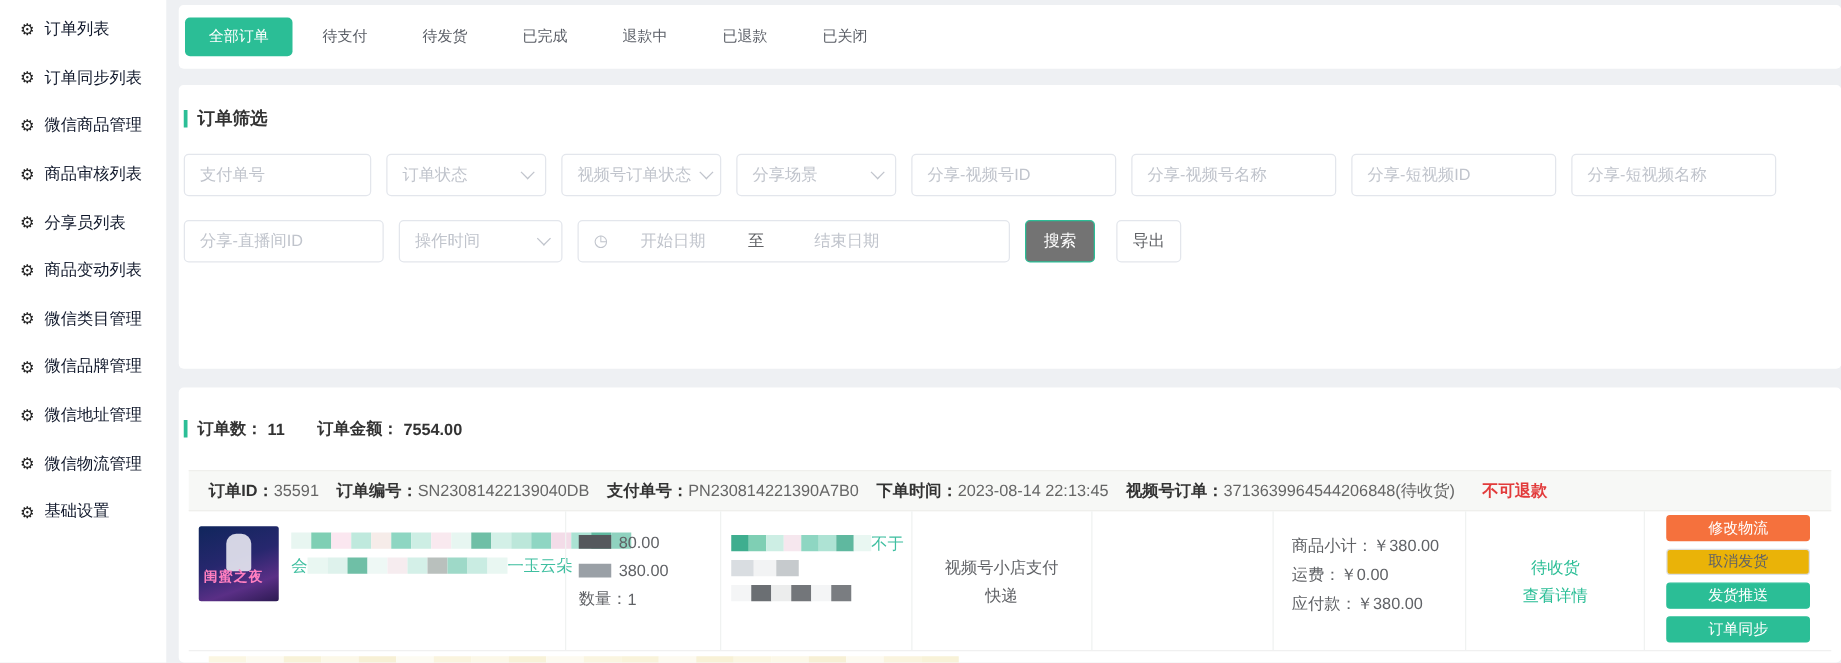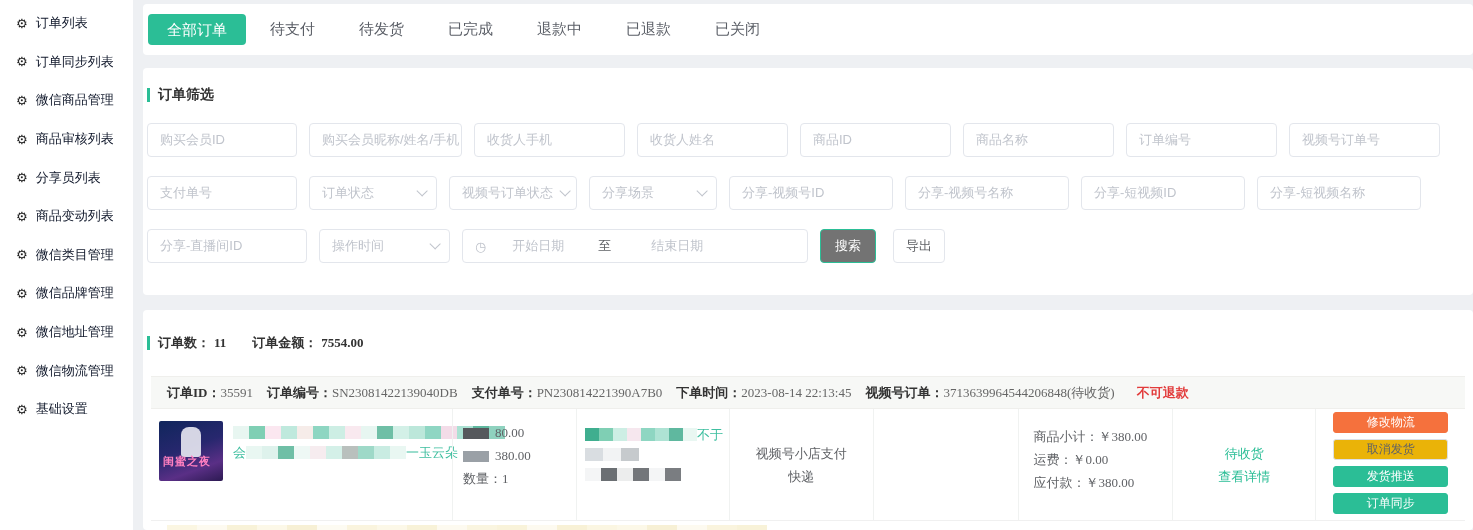--- a/index.html
+++ b/index.html
@@ -11,42 +11,42 @@
   .side-item { display:flex; align-items:center; height:38.6px; padding-left:16px; cursor:pointer; }
   .side-item .gear { font-size:13px; color:#1f1f1f; margin-right:8px; line-height:1; }
   .side-item .lbl { font-size:13px; color:#0f172a; white-space:nowrap; }
 
   
   .main { position:absolute; left:143px; top:0; width:1330px; height:530px; }
   .card { background:#fff; border-radius:4px; }
 
   
   .tabs-card { position:absolute; left:0; top:4px; width:1330px; height:51px; display:flex; align-items:center; padding-left:5px; }
-  .tab { color:#5a5e66; font-size:15px; padding:0 22px; cursor:pointer; white-space:nowrap; }
+  .tab { color:#5a5e66; font-size:12px; padding:0 22px; cursor:pointer; white-space:nowrap; }
   .tab.active { background:#2bbe96; color:#fff; border-radius:4px; height:31px; line-height:31px; padding:0 19px; margin-right:2px; }
 
   
   .filter-card { position:absolute; left:0; top:68px; width:1330px; height:227px; padding:18px 0 0 4px; }
   .sec-title { display:flex; align-items:center; font-weight:700; font-size:14px; color:#333; }
   .green-bar { width:3px; height:14px; background:#2bbe96; margin-right:8px; }
   .f-row { display:flex; align-items:center; margin-top:19px; padding-left:0; }
   .f-row .gap { width:12px; flex:none; }
   .inp { height:34px; border:1px solid #e3e6ec; border-radius:4px; background:#fff; display:flex; align-items:center; padding:0 12px; color:#c0c4cc; font-size:13px; flex:none; cursor:text; white-space:nowrap; overflow:hidden; }
   .sel { cursor:pointer; justify-content:space-between; }
   .chev { width:8px; height:8px; border-right:1px solid #c0c4cc; border-bottom:1px solid #c0c4cc; transform:rotate(45deg) translateY(-3px); flex:none; margin-left:6px; }
   .daterange { justify-content:flex-start; cursor:pointer; }
   .clock { color:#c0c4cc; font-size:13px; margin-right:26px; }
   .dr-start,.dr-end { color:#c0c4cc; }
   .dr-sep { color:#606266; margin:0 40px 0 34px; }
   .btn { height:34px; border-radius:4px; font-size:13px; display:flex; align-items:center; justify-content:center; cursor:pointer; flex:none; }
   .btn-green { background:#737373; color:#fff; border:1px solid #2bbe96; }
   .btn-plainlg { background:#fff; color:#606266; border:1px solid #e3e6ec; }
 
   
-  .orders-card { position:absolute; left:0; top:310px; width:1330px; height:220px; padding-top:24px; overflow:hidden;font-family:Liberation Serif, serif; }
+  .orders-card { position:absolute; left:0; top:310px; width:1330px; height:220px; padding-top:24px; overflow:hidden; }
   .summary { display:flex; align-items:center; font-weight:700; font-size:13px; color:#333; padding-left:4px; }
   .summary .num { margin:0 26px 0 4px; }
   .order-block { margin:24px 8px 0 8px; }
   .order-head { background:#f7f8f6; border:1px solid #efefec; border-left:none; border-right:none; height:33px; display:flex; align-items:center; padding-left:16px; font-size:13px; }
   .oh-field { margin-right:14px; white-space:nowrap; }
   .oh-field b { color:#333; font-weight:700; }
   .oh-field span { color:#666; }
   .oh-warn { color:#e23b3b; font-weight:700; margin-left:8px; }
   .order-body { display:flex; height:112px; border-bottom:1px solid #f0f0f0; }
   .col { border-left:1px solid #f0f2f1; height:100%; }
@@ -137,37 +137,20 @@
       <div class="tab">退款中</div>
       <div class="tab">已退款</div>
       <div class="tab">已关闭</div>
     </div>
 
   <div class="card filter-card">
     <div class="sec-title">
       <span class="green-bar"></span>
       <span>订单筛选</span>
     </div>
-    <div class="f-row" id="frow1">
-        <div class="inp" style="width: 150px;">购买会员ID</div>
-        <span class="gap"></span>
-        <div class="inp" style="width: 153px;">购买会员昵称/姓名/手机</div>
-        <span class="gap"></span>
-        <div class="inp" style="width: 151px;">收货人手机</div>
-        <span class="gap"></span>
-        <div class="inp" style="width: 151px;">收货人姓名</div>
-        <span class="gap"></span>
-        <div class="inp" style="width: 151px;">商品ID</div>
-        <span class="gap"></span>
-        <div class="inp" style="width: 151px;">商品名称</div>
-        <span class="gap"></span>
-        <div class="inp" style="width: 151px;">订单编号</div>
-        <span class="gap"></span>
-        <div class="inp" style="width: 151px;">视频号订单号</div>
-      </div>
     <div class="f-row" id="frow2">
         <div class="inp" style="width: 150px;">支付单号</div>
         <span class="gap"></span>
         <div class="inp sel" style="width: 128px;">
           <span>订单状态</span>
           <span class="chev"></span>
         </div>
         <span class="gap"></span>
         <div class="inp sel" style="width: 128px;">
           <span>视频号订单状态</span>

